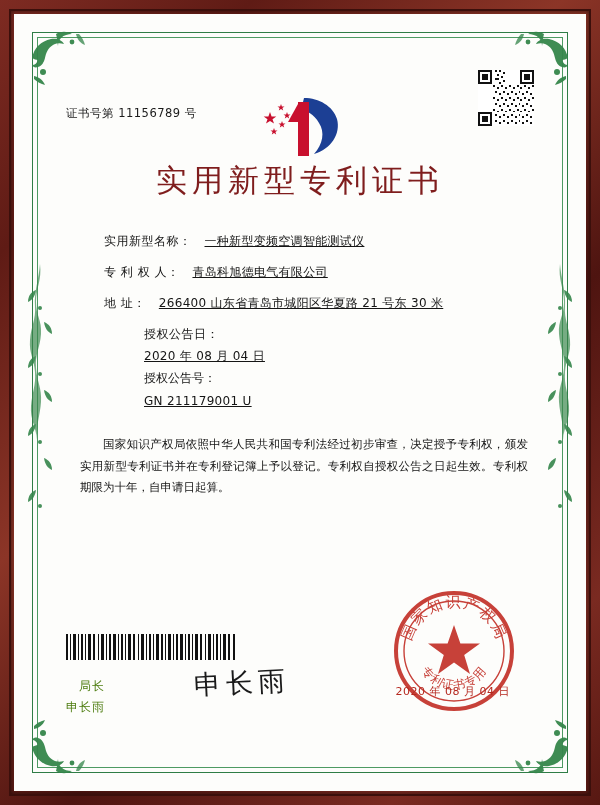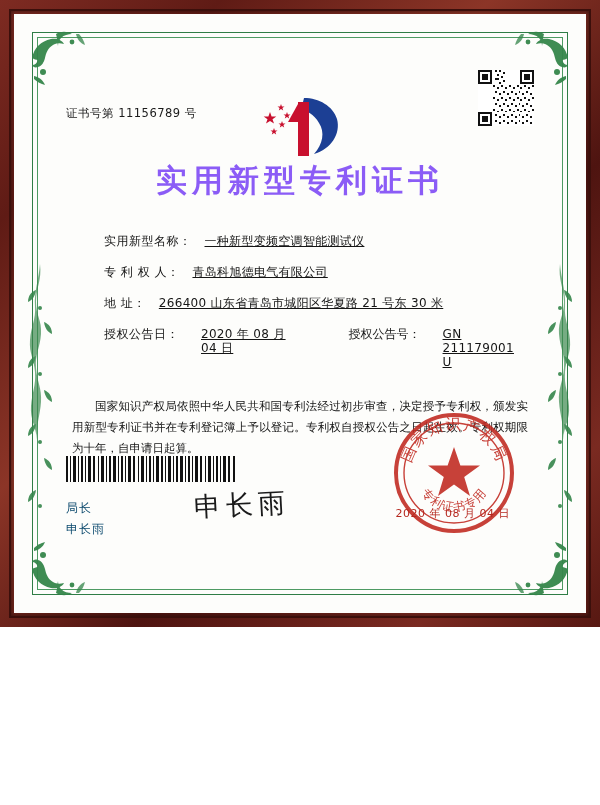--- a/index.html
+++ b/index.html
@@ -10,21 +10,21 @@
   body {
     width: 600px;
     height: 805px;
     font-family: "DejaVu Sans", "Liberation Sans", sans-serif;
     overflow: hidden;
   }
   
   .certificate {
     position: relative;
     width: 600px;
-    height: 627px;
+    height: 805px;
     box-sizing: border-box;
     padding: 14px;
     background: linear-gradient(135deg,#7e2b22 0%, #5f1b15 18%, #8c3527 40%, #4e1410 62%, #7a2a21 85%, #571812 100%);
   }
   .frame-inner-bevel {
     position: absolute;
     inset: 9px;
     border: 2px solid #3b0f0b;
     box-shadow: inset 0 0 5px rgba(0,0,0,.55);
     pointer-events: none;
@@ -103,23 +103,23 @@
     display: flex;
     justify-content: center;
     pointer-events: none;
   }
   .emblem { width: 86px; height: 68px; }
 
   .title {
     text-align: center;
     font-family: "DejaVu Sans", "Liberation Sans", sans-serif;
     font-size: 31px;
-    font-weight: bold;
+    font-weight: normal;
     letter-spacing: 5px;
-    color: #8b5cf6;
+    color: #7f1d1d;
     margin-top: 34px;
   }
 
   .fields {
     margin-top: 32px;
     padding-left: 38px;
     padding-right: 10px;
   }
   .field {
     display: flex;
@@ -133,37 +133,38 @@
   .field .lbl {
     white-space: nowrap;
     letter-spacing: 0.5px;
   }
   .field .val {
     margin-left: 6px;
     letter-spacing: 0.3px;
     text-decoration: underline;
   }
   .field.inline-two {
-    gap: 16px;
+    gap: 8px;
+    flex-direction: column;
   }
   .field .lbl2 {
     margin-left: 40px;
     white-space: nowrap;
   }
 
   .paras {
     margin-top: 26px;
     padding: 0 6px 0 6px;
     font-size: 11.5px;
     line-height: 1.85;
     color: #141414;
     text-align: justify;
   }
   .paras p {
-    margin: 0 0 6px 0;
+    margin: 0 0 6px 8px;
     text-indent: 2em;
   }
 
   
   .bottom {
     position: absolute;
     left: 52px;
     right: 52px;
     bottom: 74px;
   }
@@ -172,23 +173,24 @@
     width: 170px;
     margin-bottom: 16px;
   }
   .sign-row {
     display: flex;
     align-items: flex-end;
     justify-content: space-between;
   }
   .sign-left {
     font-size: 12px;
-    color: #0c4a6e;
+    color: #4d7c0f;
     line-height: 1.7;
     letter-spacing: 1px;
+    text-align: right;
   }
   .hand-sign {
     position: absolute;
     left: 128px;
     bottom: 16px;
     font-family: "DejaVu Serif", "Liberation Serif", serif;
     font-size: 27px;
     color: #1a1a1a;
     letter-spacing: 5px;
     transform: rotate(-3deg);

